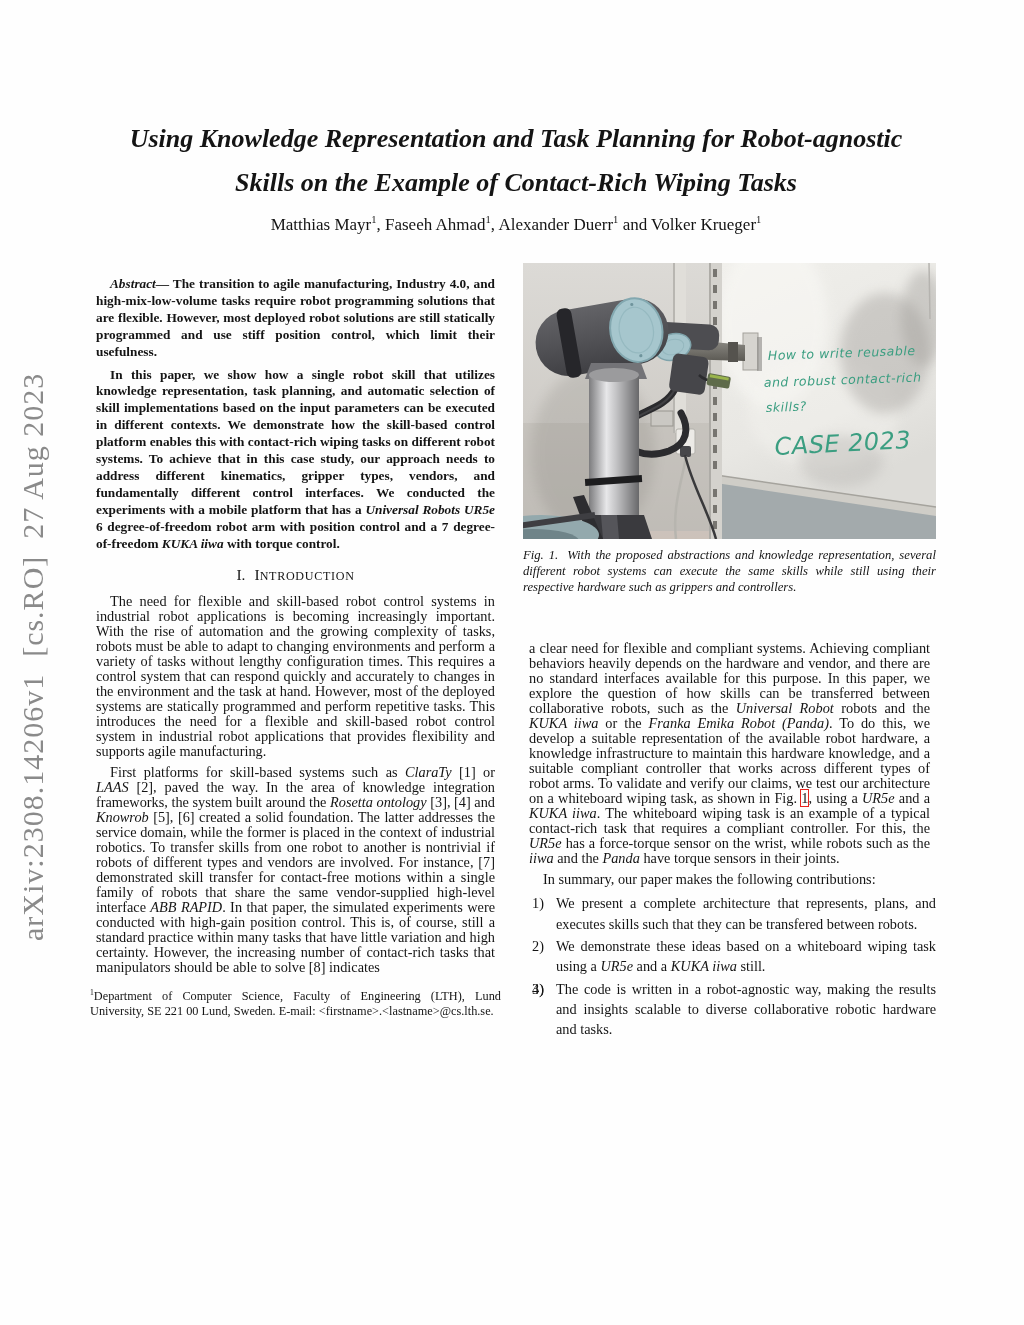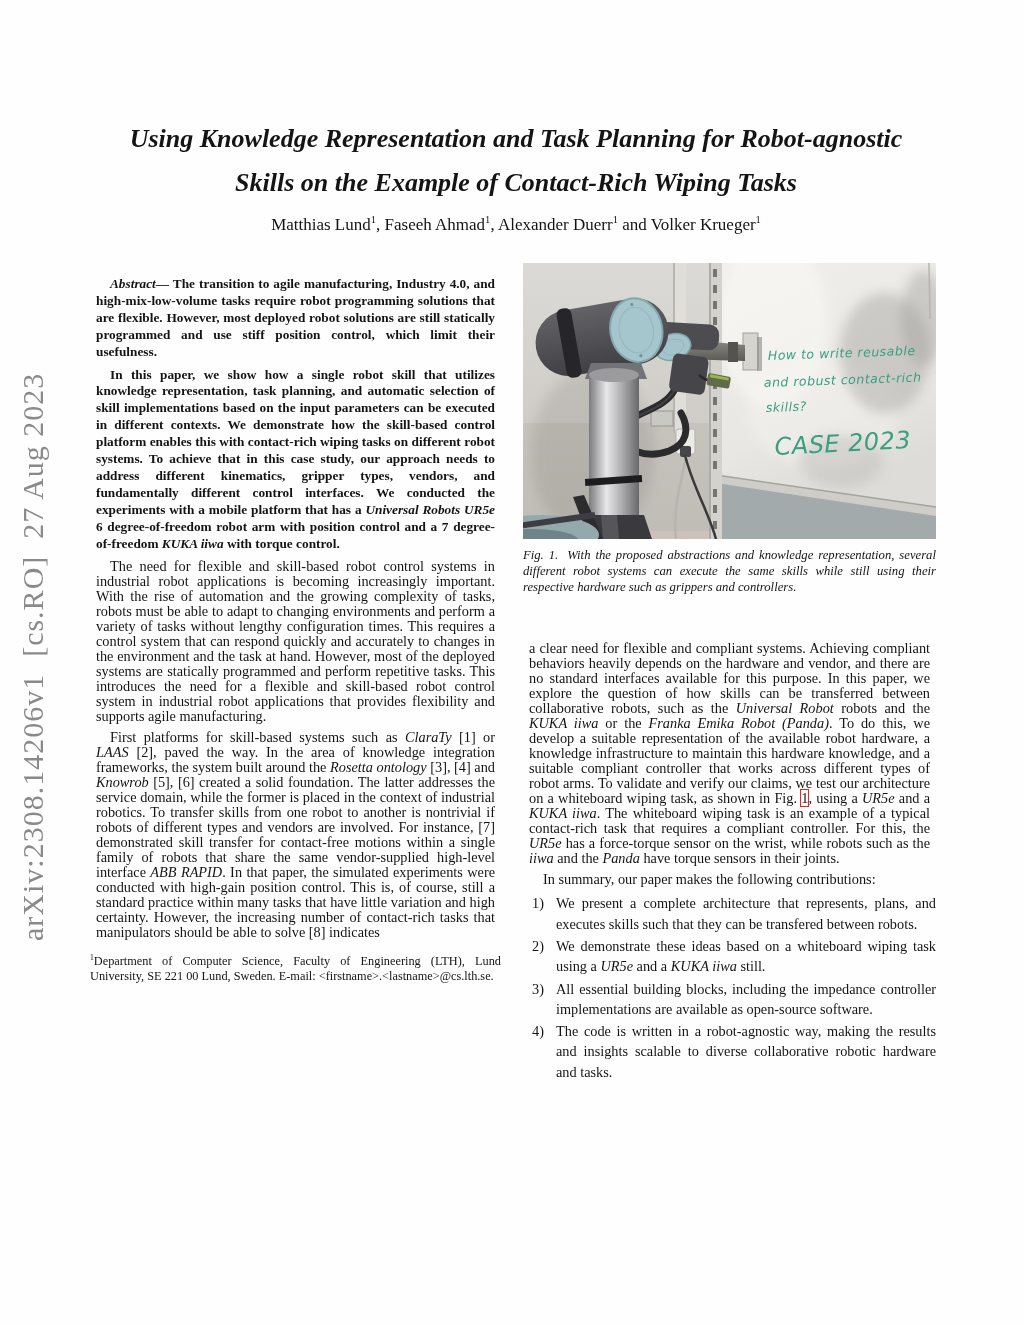--- a/index.html
+++ b/index.html
@@ -49,26 +49,27 @@
 </style>
 </head>
 <body>
 
 <div class="page">
 
   <div class="arxiv-watermark">arXiv:2308.14206v1  [cs.RO]  27 Aug 2023</div>
 
   <div class="header">
     <h1 class="paper-title"><span>Using Knowledge Representation and Task Planning for Robot-agnostic</span><br><span>Skills on the Example of Contact-Rich Wiping Tasks</span></h1>
-    <div class="authors"><span>Matthias Lund</span><sup>1</sup><span>, Faseeh Ahmad</span><sup>1</sup><span>, Alexander Duerr</span><sup>1</sup><span> and Volker Krueger</span><sup>1</sup></div>
+    <div class="authors"><span>Matthias Mayr</span><sup>1</sup><span>, Faseeh Ahmad</span><sup>1</sup><span>, Alexander Duerr</span><sup>1</sup><span> and Volker Krueger</span><sup>1</sup></div>
   </div>
 
   <div class="col col-left">
     <p class="abstract"><span style="font-style: italic;">Abstract</span><span>— The transition to agile manufacturing, Industry 4.0, and high-mix-low-volume tasks require robot programming solutions that are flexible. However, most deployed robot solutions are still statically programmed and use stiff position control, which limit their usefulness.</span></p>
     <p class="abstract"><span>In this paper, we show how a single robot skill that utilizes knowledge representation, task planning, and automatic selection of skill implementations based on the input parameters can be executed in different contexts. We demonstrate how the skill-based control platform enables this with contact-rich wiping tasks on different robot systems. To achieve that in this case study, our approach needs to address different kinematics, gripper types, vendors, and fundamentally different control interfaces. We conducted the experiments with a mobile platform that has a </span><span style="font-style: italic;">Universal Robots UR5e</span><span> 6 degree-of-freedom robot arm with position control and a 7 degree-of-freedom </span><span style="font-style: italic;">KUKA iiwa</span><span> with torque control.</span></p>
+    <h2 class="section-heading"><span>I.</span><span class="gap">I</span><span class="sc">NTRODUCTION</span></h2>
     <p class="body indent">The need for flexible and skill-based robot control systems in industrial robot applications is becoming increasingly important. With the rise of automation and the growing complexity of tasks, robots must be able to adapt to changing environments and perform a variety of tasks without lengthy configuration times. This requires a control system that can respond quickly and accurately to changes in the environment and the task at hand. However, most of the deployed systems are statically programmed and perform repetitive tasks. This introduces the need for a flexible and skill-based robot control system in industrial robot applications that provides flexibility and supports agile manufacturing.</p>
     <p class="body indent"><span>First platforms for skill-based systems such as </span><span style="font-style: italic;">ClaraTy</span><span> [1] or </span><span style="font-style: italic;">LAAS</span><span> [2], paved the way. In the area of knowledge integration frameworks, the system built around the </span><span style="font-style: italic;">Rosetta ontology</span><span> [3], [4] and </span><span style="font-style: italic;">Knowrob</span><span> [5], [6] created a solid foundation. The latter addresses the service domain, while the former is placed in the context of industrial robotics. To transfer skills from one robot to another is nontrivial if robots of different types and vendors are involved. For instance, [7] demonstrated skill transfer for contact-free motions within a single family of robots that share the same vendor-supplied high-level interface </span><span style="font-style: italic;">ABB RAPID</span><span>. In that paper, the simulated experiments were conducted with high-gain position control. This is, of course, still a standard practice within many tasks that have little variation and high certainty. However, the increasing number of contact-rich tasks that manipulators should be able to solve [8] indicates</span></p>
     <div class="footnote"><sup>1</sup><span>Department of Computer Science, Faculty of Engineering (LTH), Lund University, SE 221 00 Lund, Sweden. E-mail: &lt;firstname&gt;.&lt;lastname&gt;@cs.lth.se.</span></div>
   </div>
 
   <div class="col col-right">
     <figure>
       <div class="photo">
         <svg width="413" height="276" viewBox="0 0 413 276" xmlns="http://www.w3.org/2000/svg">
           <defs>
@@ -223,21 +224,20 @@
       <div class="contrib-item">
         <span class="contrib-num">1)</span>
         <span><span>We present a complete architecture that represents, plans, and executes skills such that they can be transfered between robots.</span></span>
       </div>
       <div class="contrib-item">
         <span class="contrib-num">2)</span>
         <span><span>We demonstrate these ideas based on a whiteboard wiping task using a </span><span style="font-style: italic;">UR5e</span><span> and a </span><span style="font-style: italic;">KUKA iiwa</span><span> still.</span></span>
       </div>
       <div class="contrib-item">
         <span class="contrib-num">3)</span>
-        <span><span>All essential building blocks, including the impedance controller implementations are available as open-source software.</span></span>
       </div>
       <div class="contrib-item">
         <span class="contrib-num">4)</span>
         <span><span>The code is written in a robot-agnostic way, making the results and insights scalable to diverse collaborative robotic hardware and tasks.</span></span>
       </div>
     </div>
   </div>
 
 </div>
 

